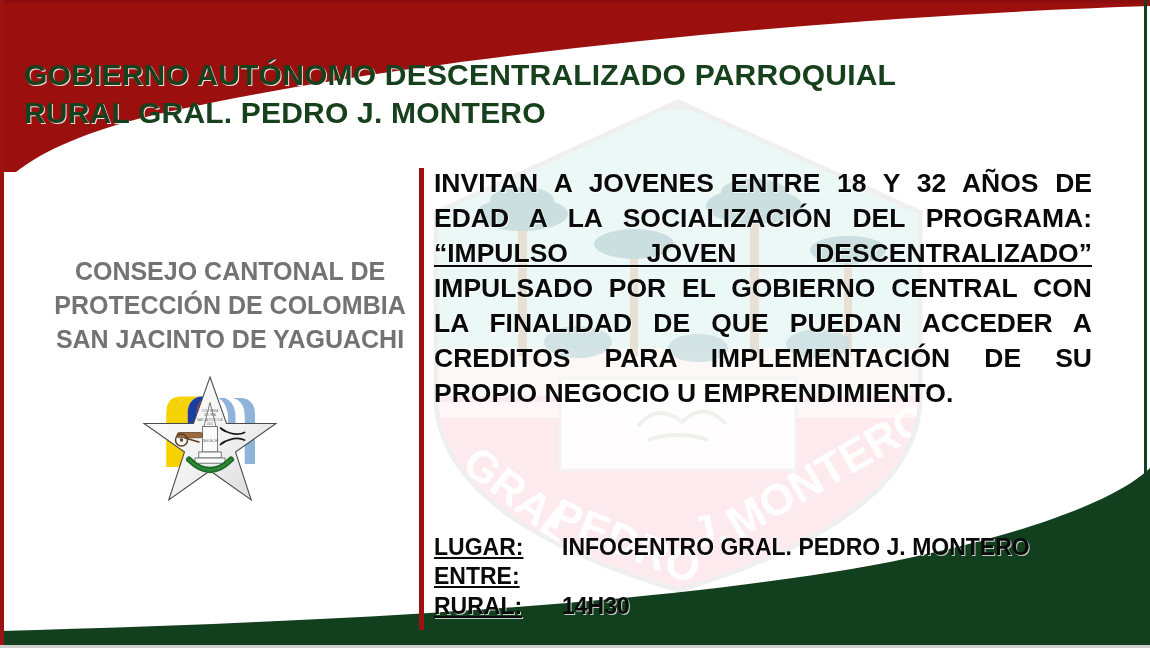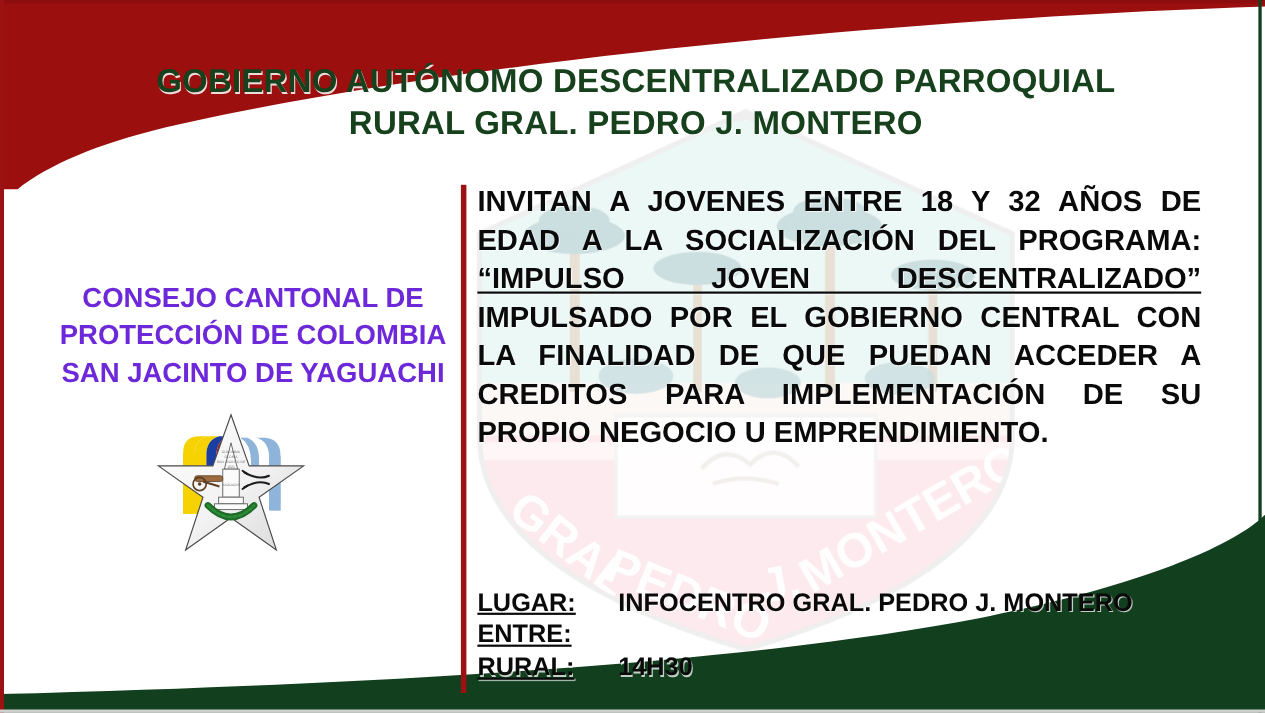--- a/index.html
+++ b/index.html
@@ -49,40 +49,40 @@
     position:absolute;
     left:398px;top:96px;
     width:560px;height:500px;
     opacity:.30;
     z-index:1;
     pointer-events:none;
   }
 
   
   .header{
-    position:absolute;left:48px;top:56px;width:1060px;
-    text-align:center;z-index:20;
+    position:absolute;left:24px;top:56px;width:1060px;
+    z-index:20;
   }
   .header .line{
     color:#17401c;
     font-weight:bold;
     font-size:30px;
     letter-spacing:.2px;
     line-height:1.28;
     text-shadow:1px 1px 0 rgba(255,255,255,.85);
     white-space:nowrap;
   }
 
   
   .left-col{
     position:absolute;left:4px;top:255px;width:412px;z-index:20;
     text-align:center;
   }
   .council-name{
-    color:#6d28d9;
+    color:#737373;
     font-weight:bold;
     font-size:25px;
     line-height:1.35;
     text-shadow:1px 1px 0 rgba(255,255,255,.8);
     padding-left:40px;
   }
   .council-name div{white-space:nowrap;}
   .crest-wrap{
     margin-top:12px;
     display:flex;justify-content:center;align-items:center;

